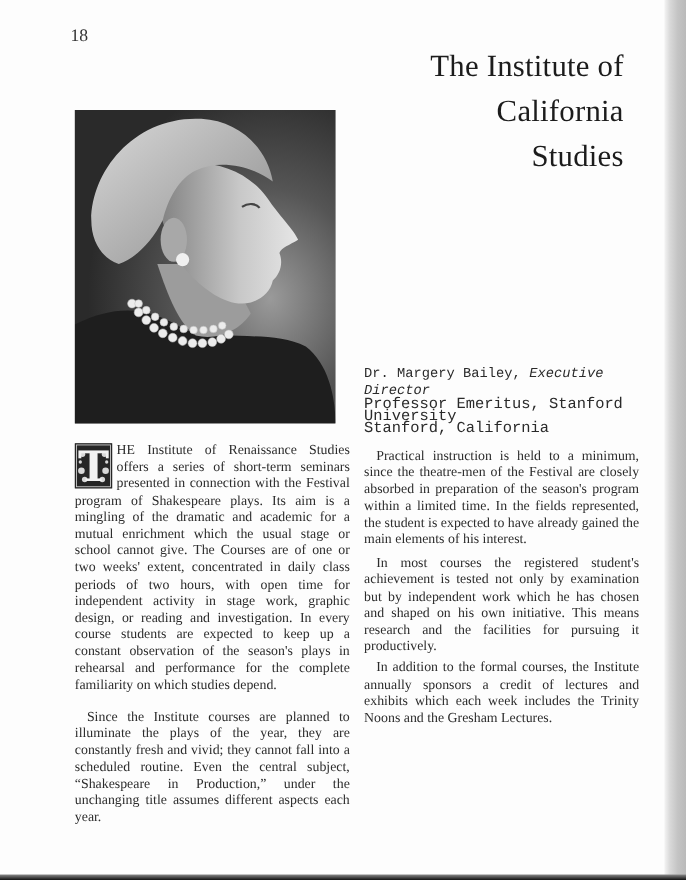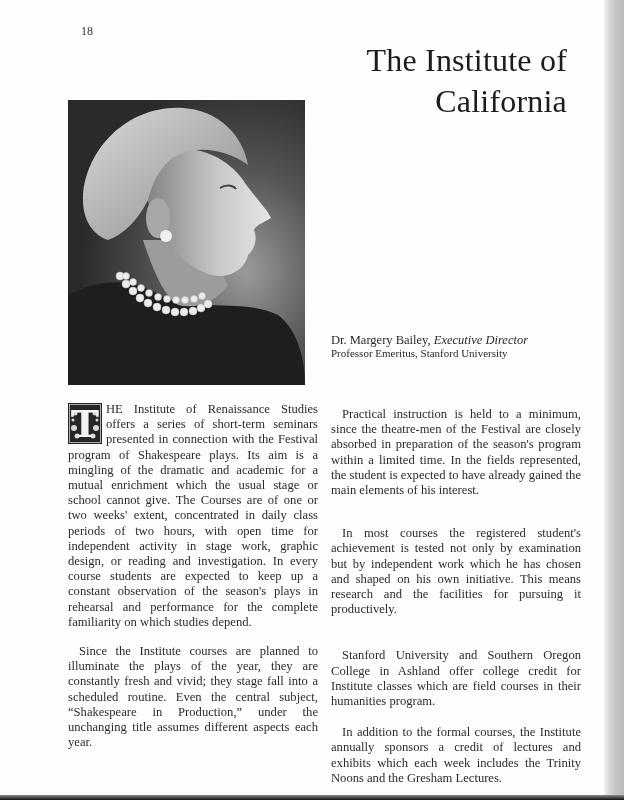--- a/index.html
+++ b/index.html
@@ -20,42 +20,43 @@
     }
     .page-edge-line {
       position: absolute; left: 605px; top: 0; width: 1px; height: 800px;
       background: #a8a8a8; opacity: 0.6;
     }
     .bottom-edge {
       position: absolute; left: 0; bottom: 0; width: 624px; height: 5px;
       background: linear-gradient(to bottom, #8a8a8a, #111111);
     }
     .page-number {
-      position: absolute; left: 81px; top: 24px;
-      font-size: 12px; color: #333;
+      position: absolute; left: 64px; top: 24px;
+      font-size: 16px; color: #333;
     }
     .title {
       position: absolute; right: 57px; top: 40px; width: 260px;
-      text-align: right; font-size: 32px; line-height: 41px;
+      text-align: right; font-size: 28px; line-height: 41px;
       color: #1c1c1c; letter-spacing: 0.2px;
     }
     .title span { display: block; }
     .photo {
       position: absolute; left: 68px; top: 100px; width: 237px; height: 285px;
       background: radial-gradient(ellipse at 70% 75%, #8a8a8a 0%, #4a4a4a 45%, #2e2e2e 80%);
       overflow: hidden;
     }
     .photo svg { width: 100%; height: 100%; display: block; }
     .caption {
       position: absolute; left: 331px; top: 333px; width: 270px;
       color: #2a2a2a;
+      font-family: Liberation Mono, monospace;
     }
     .caption .name { font-size: 12.5px; line-height: 15px; }
     .caption .name i { font-style: italic; }
-    .caption .sub { font-size: 11px; line-height: 11px; }
+    .caption .sub { font-size: 14px; line-height: 11px; }
     .col {
       position: absolute; width: 250px;
       font-size: 12.6px; line-height: 15.2px; text-align: justify;
       color: #2c2c2c;
     }
     .col p { margin: 0 0 14px 0; text-indent: 11px; }
     .col p.first { text-indent: 0; }
     .col-left { left: 68px; top: 402px; }
     .col-right { left: 331px; top: 407px; }
     .dropcap {
@@ -73,20 +74,21 @@
 </head>
 <body>
 
 <div class="page">
 
   <div class="page-number">18</div>
 
   <h1 class="title" style="margin:0;font-weight:normal;">
     <span>The Institute of</span>
     <span>California</span>
+    <span>Studies</span>
   </h1>
 
   <div class="photo" title="Portrait of Dr. Margery Bailey in profile, wearing a double-strand pearl necklace">
     <svg viewBox="0 0 237 285" preserveAspectRatio="none">
       <defs>
         <radialGradient id="bg" cx="0.75" cy="0.6" r="0.7">
           <stop offset="0" stop-color="#9a9a9a"></stop>
           <stop offset="0.5" stop-color="#555"></stop>
           <stop offset="1" stop-color="#2a2a2a"></stop>
         </radialGradient>
@@ -141,20 +143,21 @@
       </g>
     </svg>
   </div>
 
   <div class="caption">
     <div class="name">
       <span>Dr. Margery Bailey,</span>
       <i>Executive Director</i>
     </div>
     <div class="sub">Professor Emeritus, Stanford University</div>
+    <div class="sub">Stanford, California</div>
   </div>
 
   <div class="col col-left">
     <p class="first">
       <span class="dropcap">
         <svg viewBox="0 0 34 41">
           <rect width="34" height="41" fill="#262626"></rect>
           <rect x="1.5" y="1.5" width="31" height="38" fill="none" stroke="#cfcfcf" stroke-width="0.8"></rect>
           <g fill="#d8d8d8">
             <circle cx="7" cy="10" r="2.5"></circle>
@@ -163,26 +166,25 @@
               <circle cx="28" cy="25" r="3"></circle>
             <circle cx="9" cy="33" r="2.5"></circle>
               <circle cx="25" cy="33" r="2.5"></circle>
             <circle cx="5" cy="17" r="1.5"></circle>
               <circle cx="29" cy="17" r="1.5"></circle>
           </g>
         </svg>
         <span class="dropcap-letter">T</span>
       </span><span>HE Institute of Renaissance Studies offers a series of short-term seminars presented in connection with the Festival program of Shakespeare plays. Its aim is a mingling of the dramatic and academic for a mutual enrichment which the usual stage or school cannot give. The Courses are of one or two weeks' extent, concentrated in daily class periods of two hours, with open time for independent activity in stage work, graphic design, or reading and investigation. In every course students are expected to keep up a constant observation of the season's plays in rehearsal and performance for the complete familiarity on which studies depend.</span>
     </p>
-    <p>Since the Institute courses are planned to illuminate the plays of the year, they are constantly fresh and vivid; they stage fall into a scheduled routine. Even the central subject, “Shakespeare in Production,” under the unchanging title assumes different aspects each year.</p>
+    <p>Since the Institute courses are planned to illuminate the plays of the year, they are constantly fresh and vivid; they cannot fall into a scheduled routine. Even the central subject, “Shakespeare in Production,” under the unchanging title assumes different aspects each year.</p>
   </div>
 
   <div class="col col-right">
-    <p style="margin-bottom:28px;">Practical instruction is held to a minimum, since the theatre-men of the Festival are closely absorbed in preparation of the season's program within a limited time. In the fields represented, the student is expected to have already gained the main elements of his interest.</p>
-    <p style="margin-bottom:31px;">In most courses the registered student's achievement is tested not only by examination but by independent work which he has chosen and shaped on his own initiative. This means research and the facilities for pursuing it productively.</p>
-    <p style="margin-bottom:16px;">Stanford University and Southern Oregon College in Ashland offer college credit for Institute classes which are field courses in their humanities program.</p>
+    <p style="margin-bottom:6px;">Practical instruction is held to a minimum, since the theatre-men of the Festival are closely absorbed in preparation of the season's program within a limited time. In the fields represented, the student is expected to have already gained the main elements of his interest.</p>
+    <p style="margin-bottom:4px;">In most courses the registered student's achievement is tested not only by examination but by independent work which he has chosen and shaped on his own initiative. This means research and the facilities for pursuing it productively.</p>
     <p>In addition to the formal courses, the Institute annually sponsors a credit of lectures and exhibits which each week includes the Trinity Noons and the Gresham Lectures.</p>
   </div>
 
   <div class="page-edge-line"></div>
   <div class="page-edge"></div>
   <div class="bottom-edge"></div>
 </div>
 
 </body></html>

